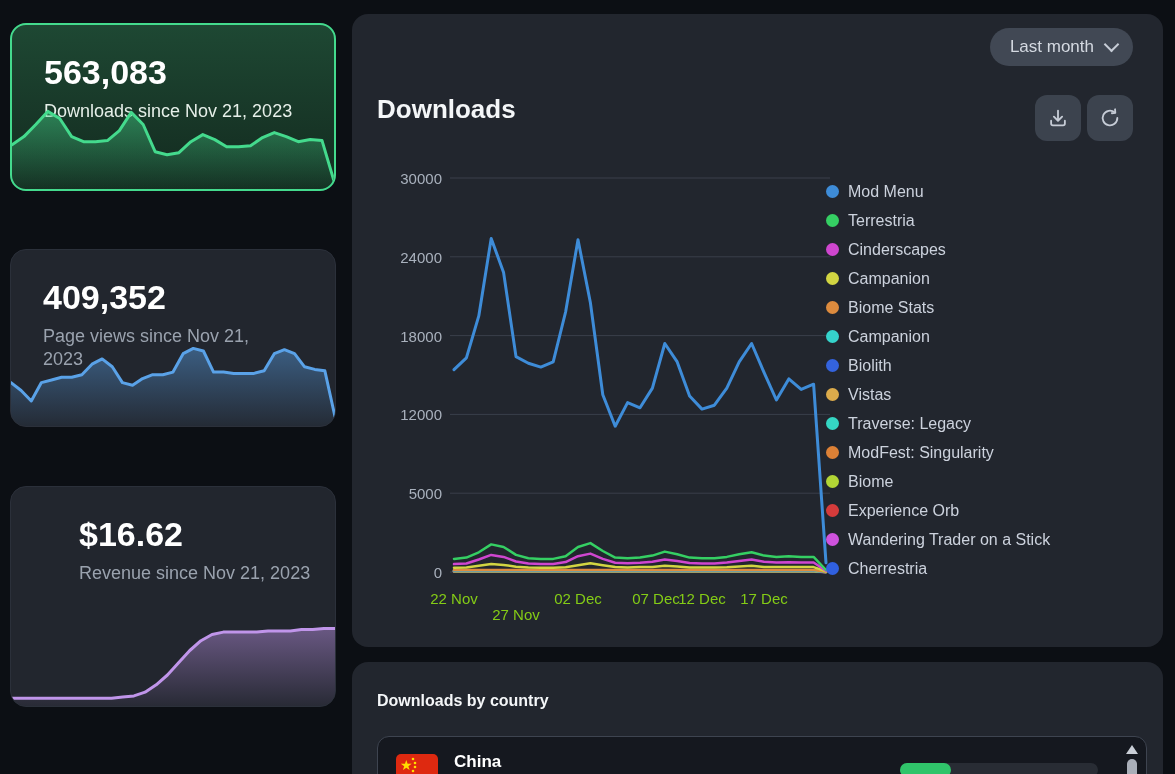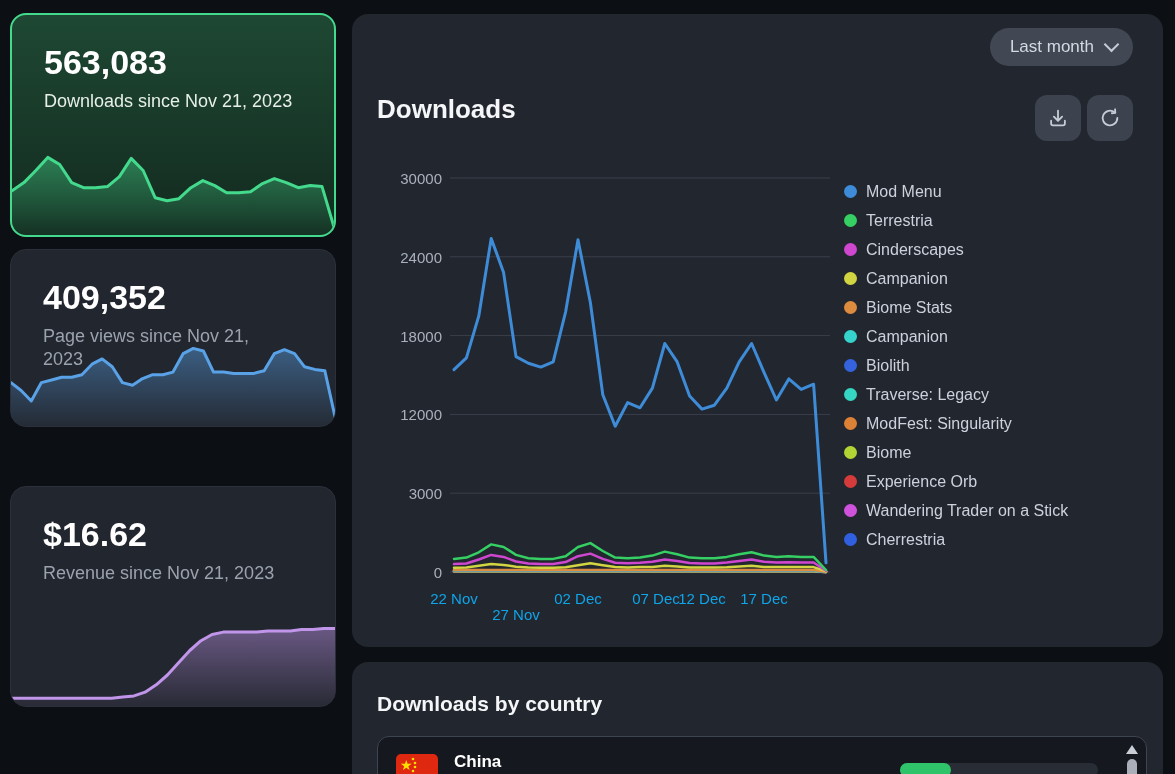--- a/index.html
+++ b/index.html
@@ -32,46 +32,46 @@
   .iconbtn{position:absolute;top:81px;width:46px;height:46px;border-radius:12px;background:#3c434e;
            display:flex;align-items:center;justify-content:center;cursor:pointer;}
   #btn-export{right:82px;}
   #btn-refresh{right:30px;}
   .iconbtn svg{stroke:#c6ccd6;fill:none;stroke-width:2;stroke-linecap:round;stroke-linejoin:round;}
 
   .y-axis{position:absolute;left:30px;top:154px;width:60px;height:410px;}
   .y-axis span{position:absolute;right:0;font-size:15px;color:#a9b1bd;}
   .plot{position:absolute;left:98px;top:154px;width:380px;height:410px;}
   .x-axis{position:absolute;left:98px;top:576px;width:380px;height:22px;}
-  .x-axis span{position:absolute;top:0;transform:translateX(-50%);font-size:15px;color:#0ea5e9;white-space:nowrap;}
-
-  .legend{position:absolute;left:492px;top:163px;}
+  .x-axis span{position:absolute;top:0;transform:translateX(-50%);font-size:15px;color:#84cc16;white-space:nowrap;}
+
+  .legend{position:absolute;left:474px;top:163px;}
   .legend-row{display:flex;align-items:center;gap:9px;height:29px;font-size:16px;color:#ccd2dd;cursor:pointer;}
   .legend-dot{width:13px;height:13px;border-radius:50%;flex:0 0 auto;}
 
   
-  .country-title{position:absolute;left:25px;top:30px;font-size:21px;font-weight:800;color:#f4f6f8;}
+  .country-title{position:absolute;left:25px;top:30px;font-size:16px;font-weight:800;color:#f4f6f8;}
   .country-list{position:absolute;left:25px;top:74px;width:770px;height:130px;box-sizing:border-box;
                 border:1px solid #3e4450;border-radius:12px;background:#15181f;overflow:hidden;}
   .country-row{position:relative;height:62px;}
   .flag{position:absolute;left:18px;top:17px;width:42px;height:28px;border-radius:5px;overflow:hidden;}
   .cname{position:absolute;left:76px;top:15px;font-size:17px;font-weight:700;color:#ffffff;}
   .progress{position:absolute;left:522px;top:26px;width:198px;height:14px;background:#282c34;border-radius:7px;}
   .progress-fill{height:100%;border-radius:7px;background:#30c46a;}
   .scrollbar{position:absolute;right:7px;top:6px;width:14px;height:56px;}
   .scroll-up{width:0;height:0;border-left:6px solid transparent;border-right:6px solid transparent;
              border-bottom:9px solid #c9ced6;margin:2px auto 5px;cursor:pointer;}
   .scroll-thumb{width:10px;height:28px;background:#a9aeb8;border-radius:5px;margin:0 auto;cursor:pointer;}
 </style>
 </head>
 <body>
 
 <div class="page">
 
-  <div class="stat-card selected" style="top:13px;height:224px;">
+  <div class="stat-card selected" style="top:23px;height:168px;">
     <div class="stat-num">563,083</div>
     <div class="stat-sub">Downloads since Nov 21, 2023</div>
     <div class="spark">
         <svg viewBox="0 0 326 88" preserveAspectRatio="none">
           <defs>
             <linearGradient id="sparkgrad0" x1="0" y1="0" x2="0" y2="1">
               <stop offset="0%" stop-color="#44da8d" stop-opacity="0.45"></stop>
               <stop offset="100%" stop-color="#44da8d" stop-opacity="0.04"></stop>
             </linearGradient>
           </defs>
@@ -91,21 +91,21 @@
               <stop offset="0%" stop-color="#5aa2e8" stop-opacity="0.45"></stop>
               <stop offset="100%" stop-color="#5aa2e8" stop-opacity="0.04"></stop>
             </linearGradient>
           </defs>
           <polygon points="0,88 0.0,44.6 10.2,52.5 20.4,63.0 30.6,44.6 40.8,42.0 50.9,39.3 61.1,39.3 71.3,36.7 81.5,26.2 91.7,20.9 101.9,28.8 112.1,44.6 122.3,47.2 132.4,40.6 142.6,36.7 152.8,36.7 163.0,34.1 173.2,15.7 183.4,10.4 193.6,13.0 203.8,34.1 213.9,34.1 224.1,35.4 234.3,35.4 244.5,35.4 254.7,32.8 264.9,15.7 275.1,11.7 285.3,15.7 295.4,28.8 305.6,31.4 315.8,32.8 326.0,78.7 326,88" fill="url(#sparkgrad1)"></polygon>
           <polyline points="0.0,44.6 10.2,52.5 20.4,63.0 30.6,44.6 40.8,42.0 50.9,39.3 61.1,39.3 71.3,36.7 81.5,26.2 91.7,20.9 101.9,28.8 112.1,44.6 122.3,47.2 132.4,40.6 142.6,36.7 152.8,36.7 163.0,34.1 173.2,15.7 183.4,10.4 193.6,13.0 203.8,34.1 213.9,34.1 224.1,35.4 234.3,35.4 244.5,35.4 254.7,32.8 264.9,15.7 275.1,11.7 285.3,15.7 295.4,28.8 305.6,31.4 315.8,32.8 326.0,78.7" fill="none" stroke="#5aa2e8" stroke-width="3" stroke-linejoin="round" stroke-linecap="round"></polyline>
         </svg>
       </div>
   </div>
 
-  <div class="stat-card" style="top:486px;height:221px;">
+  <div class="stat-card" style="top:486px;height:221px;padding-left:36px;">
     <div class="stat-num">$16.62</div>
     <div class="stat-sub">Revenue since Nov 21, 2023</div>
     <div class="spark">
         <svg viewBox="0 0 326 88" preserveAspectRatio="none">
           <defs>
             <linearGradient id="sparkgrad2" x1="0" y1="0" x2="0" y2="1">
               <stop offset="0%" stop-color="#c095ea" stop-opacity="0.45"></stop>
               <stop offset="100%" stop-color="#c095ea" stop-opacity="0.04"></stop>
             </linearGradient>
           </defs>
@@ -133,21 +133,21 @@
     </div>
     <div class="iconbtn" id="btn-refresh">
       <svg width="22" height="22" viewBox="0 0 24 24">
         <path d="M20 12 a8 8 0 1 1 -2.8 -6.1"></path>
         <path d="M17.5 2.5 L17.8 6.4 L14 6.8"></path>
       </svg>
     </div>
 
     <div class="y-axis">
         <span style="top: 396px;">0</span>
-        <span style="top: 317.2px;">3000</span>
+        <span style="top: 317.2px;">5000</span>
         <span style="top: 238.4px;">12000</span>
         <span style="top: 159.6px;">18000</span>
         <span style="top: 80.8px;">24000</span>
         <span style="top: 2px;">30000</span>
       </div>
     <div class="plot"><svg viewBox="0 0 380 410" width="380" height="410">
           <line x1="0" y1="404" x2="380" y2="404" stroke="#3a3f4a" stroke-width="1"></line>
           <line x1="0" y1="325.2" x2="380" y2="325.2" stroke="#3a3f4a" stroke-width="1"></line>
           <line x1="0" y1="246.39999999999998" x2="380" y2="246.39999999999998" stroke="#3a3f4a" stroke-width="1"></line>
           <line x1="0" y1="167.60000000000002" x2="380" y2="167.60000000000002" stroke="#3a3f4a" stroke-width="1"></line>
@@ -199,20 +199,24 @@
         </div>
         <div class="legend-row">
           <span class="legend-dot" style="background: rgb(53, 211, 203);"></span>
           <span>Campanion</span>
         </div>
         <div class="legend-row">
           <span class="legend-dot" style="background: rgb(52, 99, 221);"></span>
           <span>Biolith</span>
         </div>
         <div class="legend-row">
+          <span class="legend-dot" style="background: rgb(220, 171, 75);"></span>
+          <span>Vistas</span>
+        </div>
+        <div class="legend-row">
           <span class="legend-dot" style="background: rgb(53, 214, 195);"></span>
           <span>Traverse: Legacy</span>
         </div>
         <div class="legend-row">
           <span class="legend-dot" style="background: rgb(221, 129, 54);"></span>
           <span>ModFest: Singularity</span>
         </div>
         <div class="legend-row">
           <span class="legend-dot" style="background: rgb(178, 213, 53);"></span>
           <span>Biome</span>

